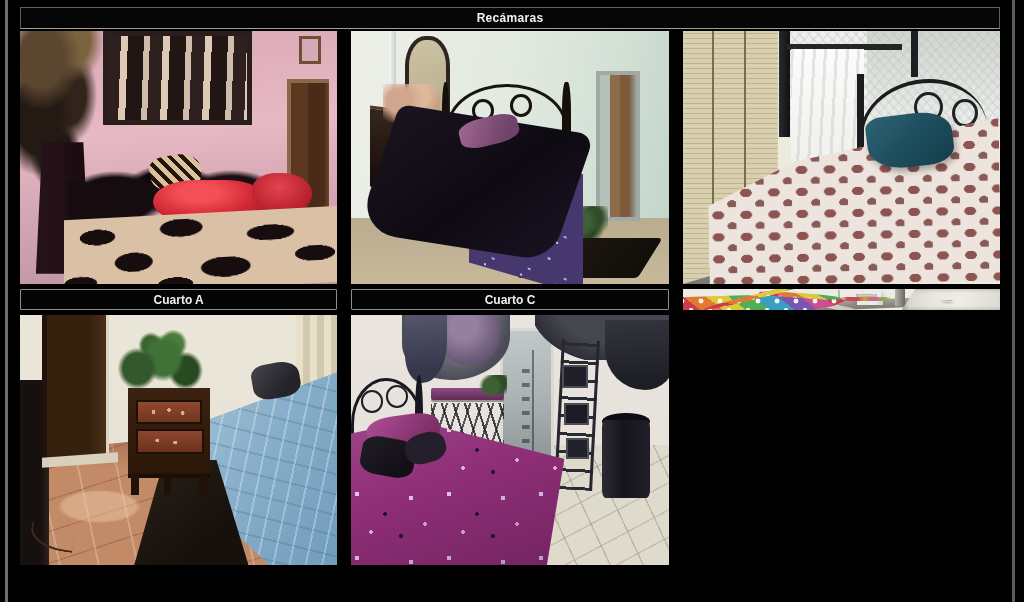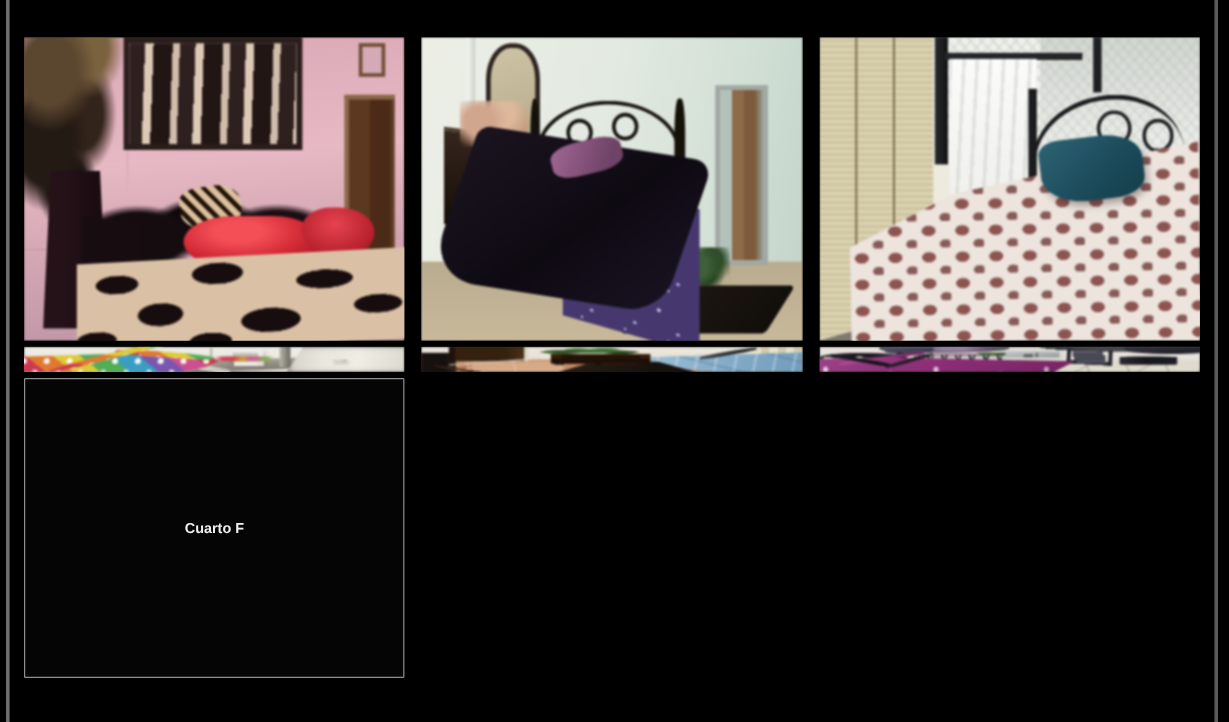--- a/index.html
+++ b/index.html
@@ -250,20 +250,23 @@
   .pF .black-cushion { left:17%; top:47%; width:13%; height:12%; background:#241f2a; border-radius:42%; transform: rotate(-16deg); }
 </style>
 </head>
 <body>
 
 <div class="page">
 
   <div class="side-rule left"></div>
   <div class="side-rule right"></div>
 
+  <div class="header-bar">
+    <span>Recámaras</span>
+  </div>
 
   <div class="collage">
 
     <div class="photo pA">
       <div class="scene">
         <div class="plant"></div>
         <div class="vase"></div>
         <div class="art"></div>
         <div class="small-frame"></div>
         <div class="door"></div>
@@ -310,20 +313,26 @@
         <div class="sheer"></div>
         <div class="hb-post"></div>
         <div class="hb-arc"></div>
         <div class="hb-ring1"></div>
         <div class="hb-ring2"></div>
         <div class="bed"></div>
         <div class="pillow"></div>
       </div>
     </div>
 
+    <div class="label-bar">
+      <span>Cuarto A</span>
+    </div>
+    <div class="label-bar">
+      <span>Cuarto C</span>
+    </div>
 
     <div class="photo pD">
       <div class="scene">
         <div class="floor"></div>
         <div class="wall-corner"></div>
         <div class="mirror"></div>
         <div class="pedestal"></div>
         <div class="flowers"></div>
         <div class="door-gap"></div>
         <div class="door"></div>
@@ -376,18 +385,15 @@
         <div class="hb-ring1"></div>
         <div class="hb-ring2"></div>
         <div class="hb-post"></div>
         <div class="bed"></div>
         <div class="purple-pillow"></div>
         <div class="black-pillow"></div>
         <div class="black-cushion"></div>
       </div>
     </div>
 
-    <div class="label-bar">
-      <span>Cuarto F</span>
-    </div>
 
   </div>
 </div>
 
 </body></html>

